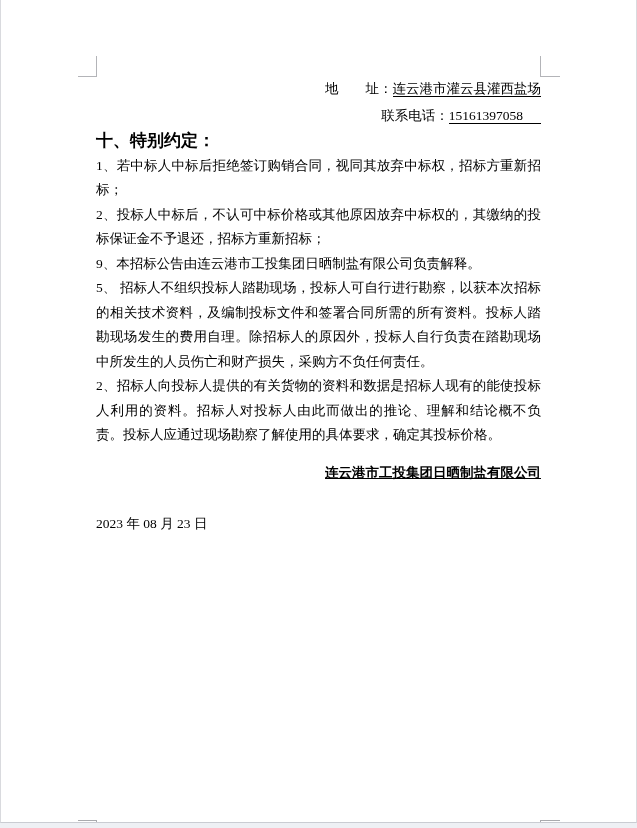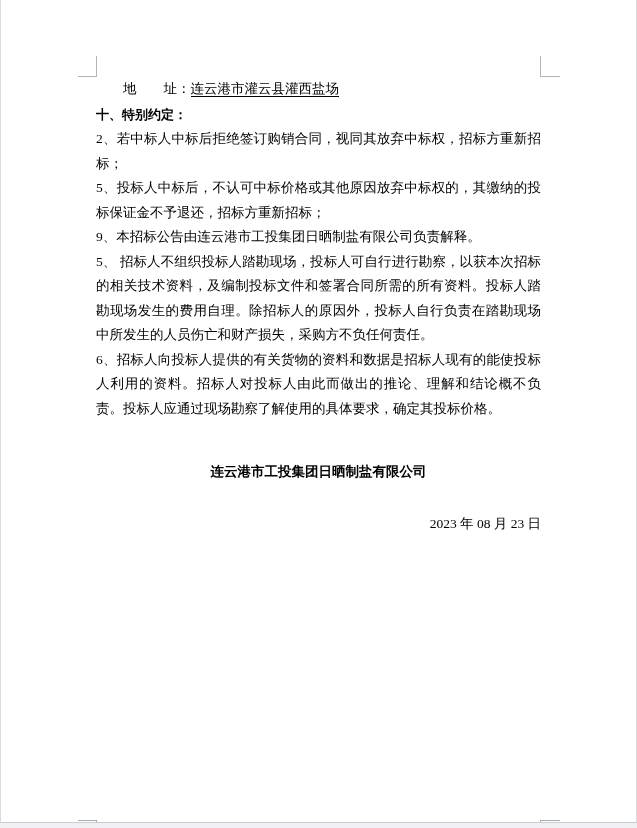--- a/index.html
+++ b/index.html
@@ -43,73 +43,78 @@
     position: absolute;
     left: 95px;
     top: 76px;
     width: 445px;
     font-size: 13.5px;
     line-height: 24.5px;
   }
   .contact-block {
     padding-left: 27px;
     line-height: 26.5px;
+    text-align: right;
   }
   .contact-line { white-space: nowrap; }
   .u-line {
     border-bottom: 1px solid #000;
     padding-bottom: 0px;
   }
   .u-pad { padding-right: 18px; }
   .heading {
     margin: 0;
     font-weight: bold;
-    font-size: 13px;
+    font-size: 17px;
     line-height: 24.5px;
   }
   .para {
     margin: 0;
     text-align: justify;
     line-height: 24.5px;
   }
   .sig-company {
-    margin: 39px 0 0 0;
-    text-align: center;
+    margin: 13px 0 0 0;
+    text-align: right;
     font-weight: bold;
+    text-decoration: underline;
   }
   .sig-date {
     margin: 27px 0 0 0;
-    text-align: right;
+    text-align: left;
   }
 </style>
 </head>
 <body>
 
 <div class="stage">
   <div class="page">
 
     <div class="mark mark-tl"></div>
     <div class="mark mark-tr"></div>
     <div class="mark mark-bl"></div>
     <div class="mark mark-br"></div>
 
     <div class="content">
 
       <div class="contact-block">
         <div class="contact-line">
           <span>地　　址：</span><span class="u-line">连云港市灌云县灌西盐场</span>
         </div>
+        <div class="contact-line">
+          <span>联系电话：</span><span class="u-line u-pad">15161397058</span>
+        </div>
       </div>
 
       <div class="heading">十、特别约定：</div>
 
-      <p class="para">2、若中标人中标后拒绝签订购销合同，视同其放弃中标权，招标方重新招标；</p>
-      <p class="para">5、投标人中标后，不认可中标价格或其他原因放弃中标权的，其缴纳的投标保证金不予退还，招标方重新招标；</p>
+      <p class="para">1、若中标人中标后拒绝签订购销合同，视同其放弃中标权，招标方重新招标；</p>
+      <p class="para">2、投标人中标后，不认可中标价格或其他原因放弃中标权的，其缴纳的投标保证金不予退还，招标方重新招标；</p>
       <p class="para">9、本招标公告由连云港市工投集团日晒制盐有限公司负责解释。</p>
       <p class="para">5、 招标人不组织投标人踏勘现场，投标人可自行进行勘察，以获本次招标的相关技术资料，及编制投标文件和签署合同所需的所有资料。投标人踏勘现场发生的费用自理。除招标人的原因外，投标人自行负责在踏勘现场中所发生的人员伤亡和财产损失，采购方不负任何责任。</p>
-      <p class="para">6、招标人向投标人提供的有关货物的资料和数据是招标人现有的能使投标人利用的资料。招标人对投标人由此而做出的推论、理解和结论概不负责。投标人应通过现场勘察了解使用的具体要求，确定其投标价格。</p>
+      <p class="para">2、招标人向投标人提供的有关货物的资料和数据是招标人现有的能使投标人利用的资料。招标人对投标人由此而做出的推论、理解和结论概不负责。投标人应通过现场勘察了解使用的具体要求，确定其投标价格。</p>
 
       <p class="sig-company">连云港市工投集团日晒制盐有限公司</p>
       <p class="sig-date">2023 年 08 月 23 日</p>
 
     </div>
   </div>
 </div>
 
 </body></html>

